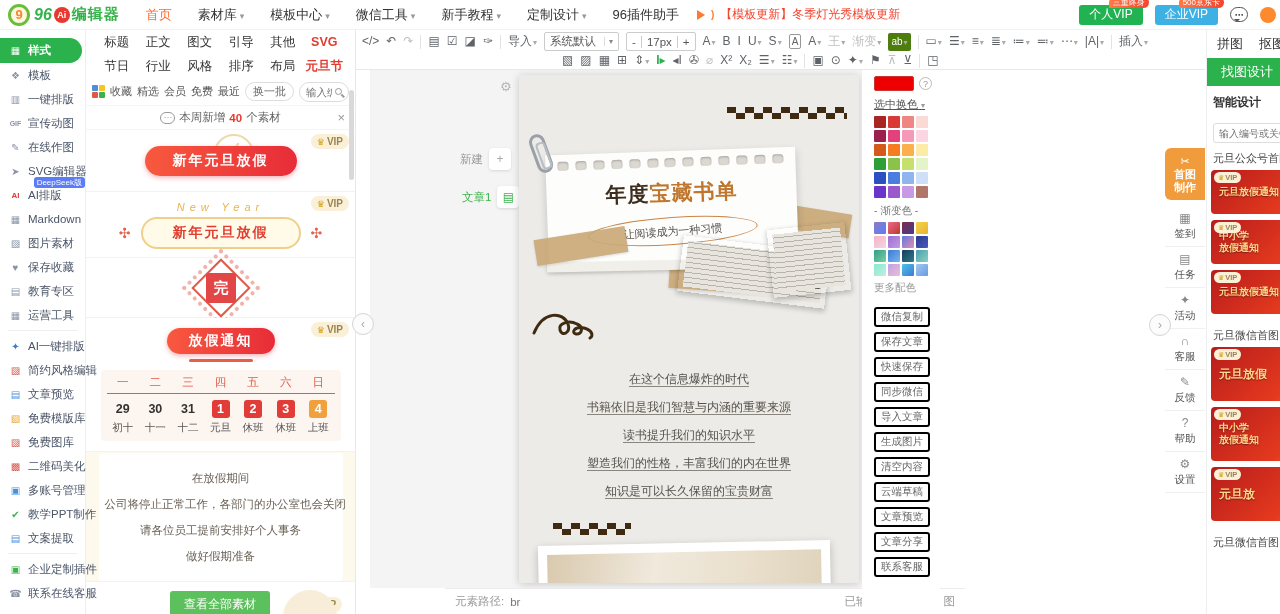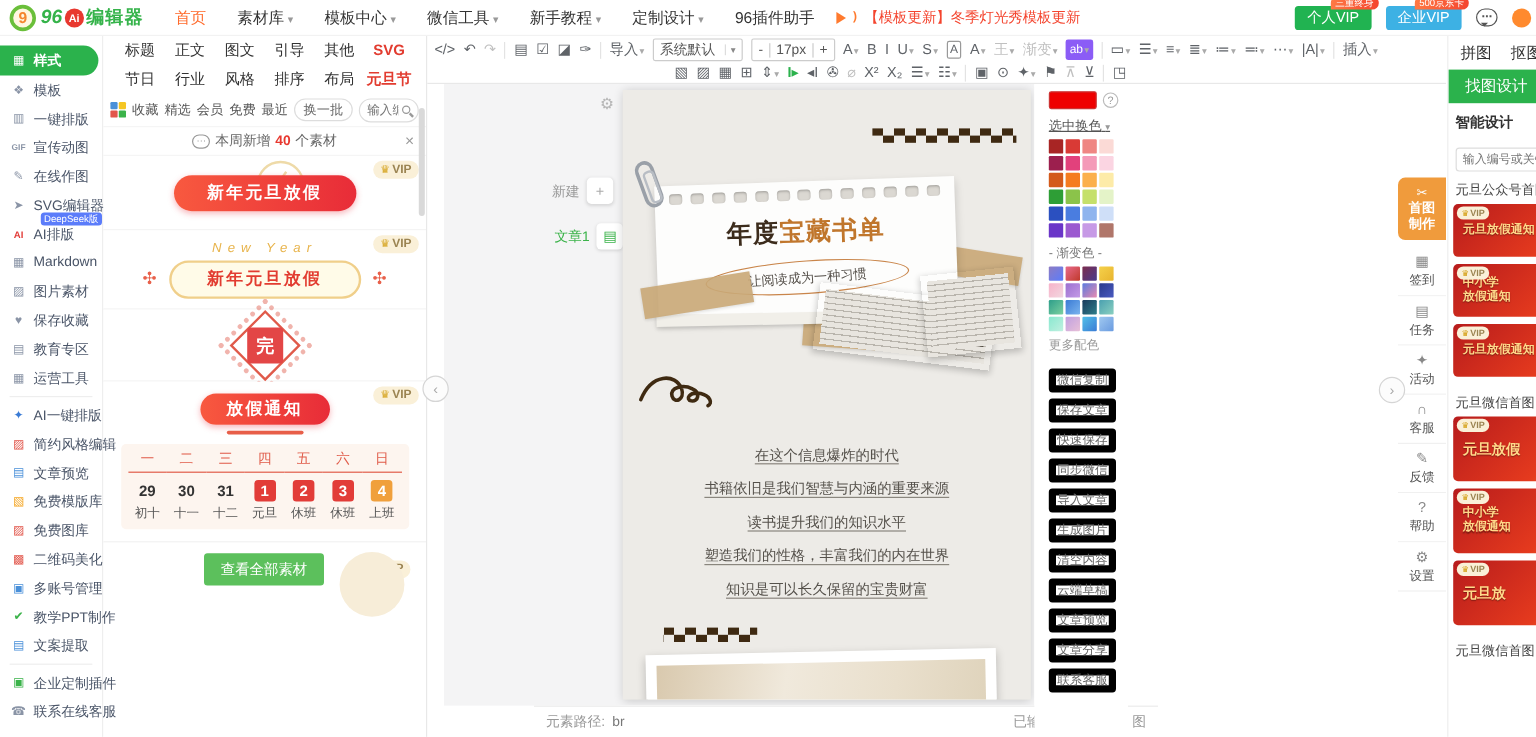--- a/index.html
+++ b/index.html
@@ -109,21 +109,21 @@
     background:#f7edd8; display:flex; align-items:flex-end; justify-content:center; overflow:hidden; }
 
   
   .toolbar { position:absolute; top:30px; left:356px; width:849px; height:40px; background:#fff;
     border-bottom:1px solid #e8e8e8; z-index:10; padding:2px 4px 0 6px; }
   .tb-row { display:flex; align-items:center; height:19px; gap:7px; }
   .tb-row2 { padding-left:200px; }
   .tb-btn { color:#5f6368; font-size:12px; line-height:17px; cursor:pointer; white-space:nowrap; }
   .tb-btn.gray { color:#c0c0c0; }
   .tb-btn.green { color:#2bb24c; font-weight:bold; }
-  .tb-btn.dark { background:#8b5cf6; color:#fff; border-radius:2px; padding:0 3px; font-size:10px; }
+  .tb-btn.dark { background:#4d7c0f; color:#fff; border-radius:2px; padding:0 3px; font-size:10px; }
   .tb-btn.boxed { border:1px solid #999; border-radius:2px; padding:0 2px; font-size:10px; line-height:13px; }
   .tb-btn.drop::after { content:"▾"; font-size:8px; color:#aaa; margin-left:1px; }
   .tb-sep { width:1px; height:14px; background:#e3e3e3; }
   .tb-select { border:1px solid #ccc; border-radius:2px; height:19px; display:flex; align-items:center;
     padding:0 5px; gap:8px; font-size:11.5px; color:#555; cursor:pointer; }
   .tb-select .sel-caret { font-size:8px; color:#888; border-left:1px solid #ddd; padding-left:4px; }
   .stepper { display:flex; align-items:center; height:19px; border:1px solid #ccc; border-radius:2px; }
   .stepper span { padding:0 5px; font-size:11.5px; color:#555; cursor:pointer; }
   .stepper .mid { border-left:1px solid #ccc; border-right:1px solid #ccc; }
 
@@ -177,21 +177,21 @@
   .cur-color { width:40px; height:15px; border-radius:2px; border:1px solid #c33; }
   .q-ic { width:13px; height:13px; border-radius:50%; border:1px solid #bbb; color:#999; font-size:9px;
     display:flex; align-items:center; justify-content:center; }
   .cp-label { font-size:11px; color:#555; margin:6px 0 4px; cursor:pointer;text-decoration:underline; }
   .cp-label .cr { font-size:8px; color:#999; }
   .sw-grid { display:grid; grid-template-columns:repeat(4,12px); grid-auto-rows:12px; gap:2px; }
   .sw { border-radius:1px; cursor:pointer; }
   .grad-label { font-size:10.5px; color:#777; margin:6px 0 4px; }
   .more-label { font-size:10.5px; color:#999; margin-top:5px; cursor:pointer; }
   .acts { margin-top:12px; display:flex; flex-direction:column; gap:5px; }
-  .act-btn { width:56px; height:20px; background:#fff; border:6px solid #000000; border-radius:3px;
+  .act-btn { width:56px; height:20px; background:#fff; border:2px solid #000000; border-radius:3px;
     font-size:10.5px; color:#666; display:flex; align-items:center; justify-content:center; cursor:pointer; white-space:nowrap; }
 
   
   .strip { position:absolute; top:148px; left:1164px; width:42px; z-index:22; display:flex; flex-direction:column; align-items:center; }
   .strip-top { width:40px; height:52px; background:#f09b3c; border-radius:6px 0 0 6px; color:#fff;
     display:flex; flex-direction:column; align-items:center; justify-content:center; font-size:11px;
     line-height:13px; font-weight:bold; cursor:pointer; margin-bottom:6px; text-align:center; }
   .strip-it { width:40px; padding:5px 0; display:flex; flex-direction:column; align-items:center; gap:2px;
     color:#666; cursor:pointer; border-bottom:1px solid #f0f0f0; background:#fff; }
   .strip-it .g { font-size:12px; color:#888; }
@@ -469,20 +469,28 @@
         <span class="cal-cell cal-lb">十一</span>
         <span class="cal-cell cal-lb">十二</span>
         <span class="cal-cell cal-lb">元旦</span>
         <span class="cal-cell cal-lb">休班</span>
         <span class="cal-cell cal-lb">休班</span>
         <span class="cal-cell cal-lb">上班</span>
       </div>
     </div>
   </div>
 
+  <div class="card card5" style="height:130px">
+    <div class="card5-in">
+      <div class="c5-line">在放假期间</div>
+      <div class="c5-line">公司将停止正常工作，各部门的办公室也会关闭</div>
+      <div class="c5-line">请各位员工提前安排好个人事务</div>
+      <div class="c5-line">做好假期准备</div>
+    </div>
+  </div>
 
   <div class="tpl-bottom">
     <button class="viewall">查看全部素材</button>
     <span class="vip-tag" style="position:static;margin-left:34px">
         <span class="crown">♛</span>
         <span>VIP</span>
       </span>
     <span class="half-tpl"></span>
   </div>
   <div class="tpl-scroll"></div>

